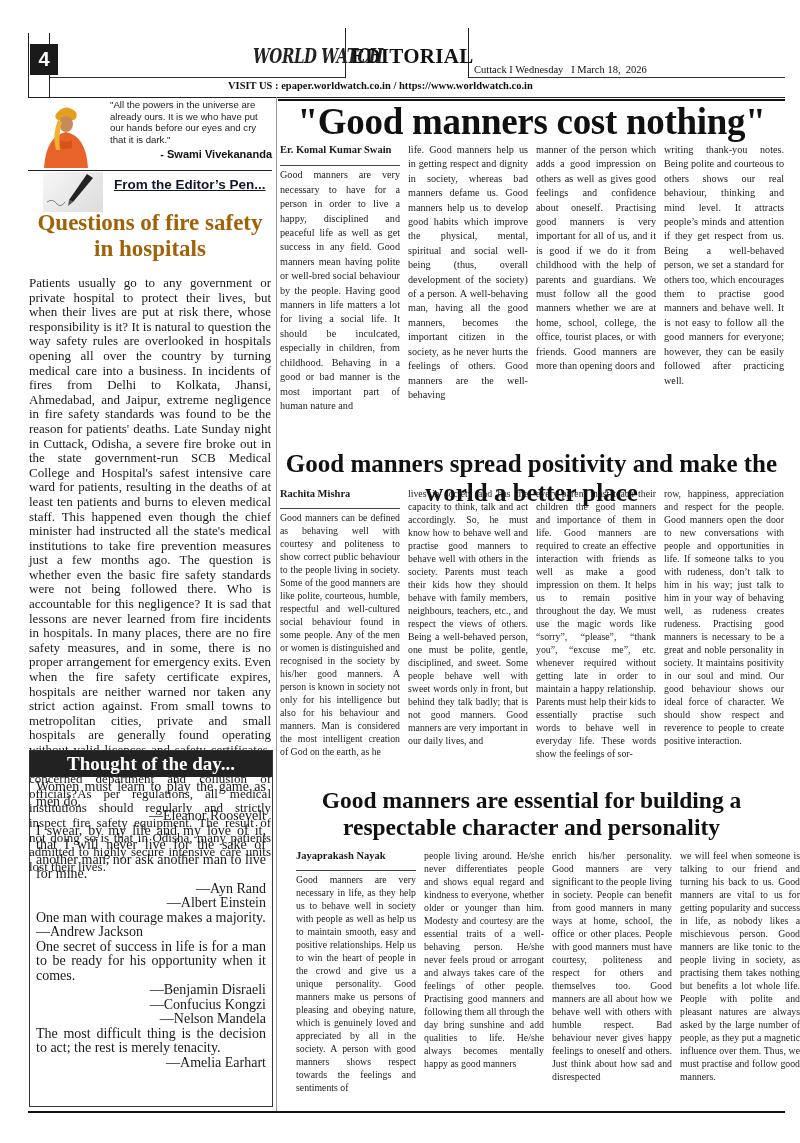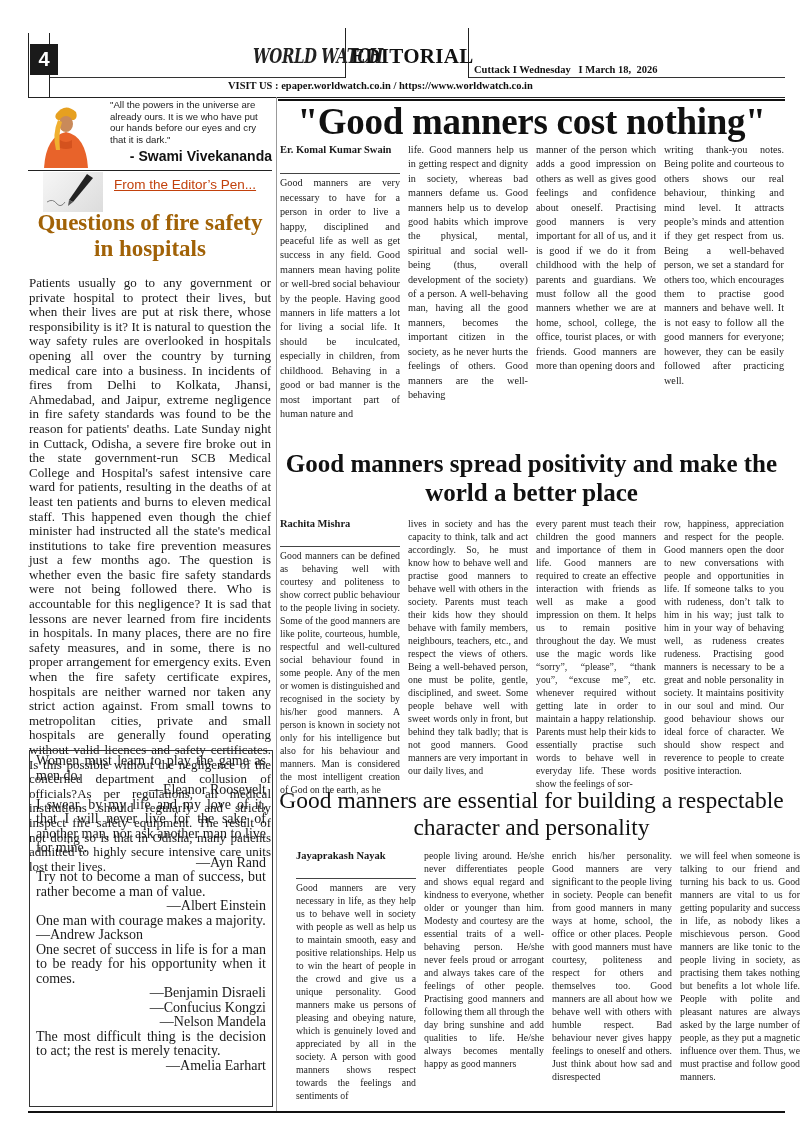--- a/index.html
+++ b/index.html
@@ -10,62 +10,62 @@
   .masthead { position: absolute; left: 28px; top: 33px; width: 757px; height: 64px; }
   .left-rule { position: absolute; left: 0; top: 0; width: 1px; height: 64px; background: #222; }
   .pageno-col { position: absolute; left: 28px; top: 33px; width: 22px; height: 64px; border-right: 1px solid #222; }
   .page-number { position: absolute; left: 30px; top: 44px; width: 28px; height: 31px; background: #1a1a1a; color: #fff;
     font-family: "Liberation Sans", "DejaVu Sans", sans-serif; font-weight: bold; font-size: 20px; text-align: center; line-height: 31px; }
   .logo { position: absolute; left: 253px; top: 44px; font-family: "DejaVu Serif", serif; font-weight: bold; font-size: 15px;
     letter-spacing: -0.5px; color: #222; font-style: italic; transform: scaleY(1.35); transform-origin: top left; }
   .vsep1 { position: absolute; left: 345px; top: 28px; width: 1px; height: 50px; background: #222; }
   .section-name { position: absolute; left: 351px; top: 44px; font-size: 21px; font-weight: bold; letter-spacing: 0.3px; }
   .vsep2 { position: absolute; left: 468px; top: 28px; width: 1px; height: 50px; background: #222; }
-  .dateline { position: absolute; left: 474px; top: 64px; font-size: 10.5px; font-weight: bold; font-family: "Liberation Serif", serif; white-space: pre; }
+  .dateline { position: absolute; left: 474px; top: 64px; font-size: 10.5px; font-weight: normal; font-family: "Liberation Serif", serif; white-space: pre; }
   .header-rule1 { position: absolute; left: 50px; top: 77px; width: 295px; height: 1px; background: #333; }
   .header-rule2 { position: absolute; left: 469px; top: 77px; width: 316px; height: 1px; background: #333; }
   .visit { position: absolute; left: 228px; top: 80px; font-size: 10.5px; font-weight: bold; }
   .header-bottom { position: absolute; left: 28px; top: 97px; width: 757px; height: 1px; background: #222; }
   .right-top-rule { position: absolute; left: 278px; top: 99px; width: 507px; height: 2px; background: #111; }
 
   
   .vivek-img { position: absolute; left: 36px; top: 100px; width: 58px; height: 68px; }
   .quote { position: absolute; left: 110px; top: 99px; width: 162px; font-family: "Liberation Sans", "DejaVu Sans", sans-serif;
     font-size: 9.6px; line-height: 11.6px; color: #222; }
   .quote-author { position: absolute; left: 110px; top: 148px; width: 162px; text-align: right; font-family: "Liberation Sans", sans-serif;
-    font-weight: bold; font-size: 14px; }
+    font-weight: bold; font-size: 11px; }
   .left-divider { position: absolute; left: 28px; top: 170px; width: 244px; height: 1px; background: #222; }
   .pen-img { position: absolute; left: 43px; top: 172px; width: 60px; height: 40px; background: linear-gradient(135deg, #f6f6f6, #dcdcdc); }
-  .editors-pen { position: absolute; left: 114px; top: 177px; font-family: "Liberation Sans", "DejaVu Sans", sans-serif; font-weight: normal;
-    font-size: 13.5px; text-decoration: underline; color: #c2410c; }
+  .editors-pen { position: absolute; left: 114px; top: 177px; font-family: "Liberation Sans", "DejaVu Sans", sans-serif; font-weight: bold;
+    font-size: 13.5px; text-decoration: underline; color: #0f172a; }
   .edit-headline { position: absolute; left: 28px; top: 210px; width: 244px; text-align: center; font-size: 23px; font-weight: bold;
     line-height: 26px; color: #a16207; }
   .edit-body { position: absolute; left: 29px; top: 276px; width: 242px; font-size: 13px; line-height: 14.6px; text-align: justify; color: #1a1a1a; }
 
   .thought-box { position: absolute; left: 29px; top: 750px; width: 244px; height: 357px; border: 1px solid #333; }
   .thought-title { background: #222; color: #fff; text-align: center; font-size: 19px; font-weight: bold; height: 26px; line-height: 26px; }
   .thought-list { padding: 3px 6px 0 6px; font-size: 14px; line-height: 14.5px; color: #1a1a1a; }
   .thought-text { text-align: justify; }
   .thought-author { text-align: right; }
   .thought-author.left { text-align: left; }
   .bottom-rule { position: absolute; left: 28px; top: 1111px; width: 757px; height: 2px; background: #111; }
   .col-sep { position: absolute; left: 276px; top: 97px; width: 1px; height: 1014px; background: #999; }
 
   
   .headline1 { position: absolute; left: 278px; top: 100px; width: 507px; text-align: center; font-size: 37px; font-weight: bold; line-height: 44px; letter-spacing: -0.3px; }
   .headline2 { position: absolute; left: 278px; top: 449px; width: 507px; text-align: center; font-size: 25px; font-weight: bold; line-height: 29px; }
-  .headline3 { position: absolute; left: 278px; top: 787px; width: 507px; text-align: center; font-size: 23.5px; font-weight: normal; line-height: 27px; }
+  .headline3 { position: absolute; left: 278px; top: 787px; width: 507px; text-align: center; font-size: 23.5px; font-weight: bold; line-height: 27px; }
 
   .cols { position: absolute; left: 280px; width: 505px; display: flex; gap: 8px; }
   .cols1 { top: 143px; }
-  .cols2 { top: 517px; }
+  .cols2 { top: 487px; }
   .cols3 { top: 849px; margin-left: 16px; }
   .col { width: 120px; flex: none; font-size: 10.2px; line-height: 14.4px; text-align: justify; text-align-last: left; color: #1a1a1a; }
   .cols2 .col, .cols3 .col { font-size: 9.8px; line-height: 13.0px; }
-  .byline { font-weight: bold; font-size: 10.5px; border-bottom: 1px solid #444; padding-bottom: 16px; margin-bottom: 2px; display: block; }
+  .byline { font-weight: bold; font-size: 10.5px; border-bottom: 1px solid #444; padding-bottom: 8px; margin-bottom: 2px; display: block; }
 </style>
 </head>
 <body>
 
 <div class="masthead">
     <div class="left-rule"></div>
   </div>
 <div class="pageno-col"></div>
 <div class="page-number">4</div>
 <div class="logo">WORLD WATCH</div>
@@ -96,26 +96,26 @@
     <path d="M44 2 L50 6 L30 30 L26 28Z" fill="#222"></path>
     <path d="M26 28 L30 30 L25 34Z" fill="#555"></path>
     <path d="M4 30 Q10 26 14 32 Q18 36 22 30" stroke="#666" stroke-width="0.8" fill="none"></path>
   </svg>
 </div>
 <div class="editors-pen">From the Editor’s Pen...</div>
 <div class="edit-headline">Questions of fire safety in hospitals</div>
 <div class="edit-body">Patients usually go to any government or private hospital to protect their lives, but when their lives are put at risk there, whose responsibility is it? It is natural to question the way safety rules are overlooked in hospitals opening all over the country by turning medical care into a business. In incidents of fires from Delhi to Kolkata, Jhansi, Ahmedabad, and Jaipur, extreme negligence in fire safety standards was found to be the reason for patients' deaths. Late Sunday night in Cuttack, Odisha, a severe fire broke out in the state government-run SCB Medical College and Hospital's safest intensive care ward for patients, resulting in the deaths of at least ten patients and burns to eleven medical staff. This happened even though the chief minister had instructed all the state's medical institutions to take fire prevention measures just a few months ago. The question is whether even the basic fire safety standards were not being followed there. Who is accountable for this negligence? It is sad that lessons are never learned from fire incidents in hospitals. In many places, there are  no fire safety measures, and in some, there is no proper arrangement for emergency exits. Even when the fire safety certificate expires, hospitals are neither warned nor taken any strict action against. From small towns to metropolitan cities, private and small hospitals are generally found operating without valid licences and safety certificates. Is this possible without the negligence of the concerned department and collusion of officials?As per regulations, all medical institutions should regularly and strictly inspect fire safety equipment. The result of not doing so is that in Odisha, many patients admitted to highly secure intensive care units lost their lives.</div>
 
 <div class="thought-box">
+  <div class="thought-title">Thought of the day...</div>
   <div class="thought-list">
     <div class="thought-text">Women must learn to play the game as men do.</div>
     <div class="thought-author">—Eleanor Roosevelt</div>
     <div class="thought-text">I swear, by my life and my love of it, that I will never live for the sake of another man, nor ask another man to live for mine.</div>
     <div class="thought-author">—Ayn Rand</div>
-    <div class="thought-text">Try not to become a man of success, but rather become a man of value.</div>
     <div class="thought-author">—Albert Einstein</div>
     <div class="thought-text">One man with courage makes a majority.</div>
     <div class="thought-author left">—Andrew Jackson</div>
     <div class="thought-text">One secret of success in life is for a man to be ready for his opportunity when it comes.</div>
     <div class="thought-author">—Benjamin Disraeli</div>
     <div class="thought-author">—Confucius Kongzi</div>
     <div class="thought-author">—Nelson Mandela</div>
     <div class="thought-text">The most difficult thing is the decision to act; the rest is merely tenacity.</div>
     <div class="thought-author">—Amelia Earhart</div>
   </div>

